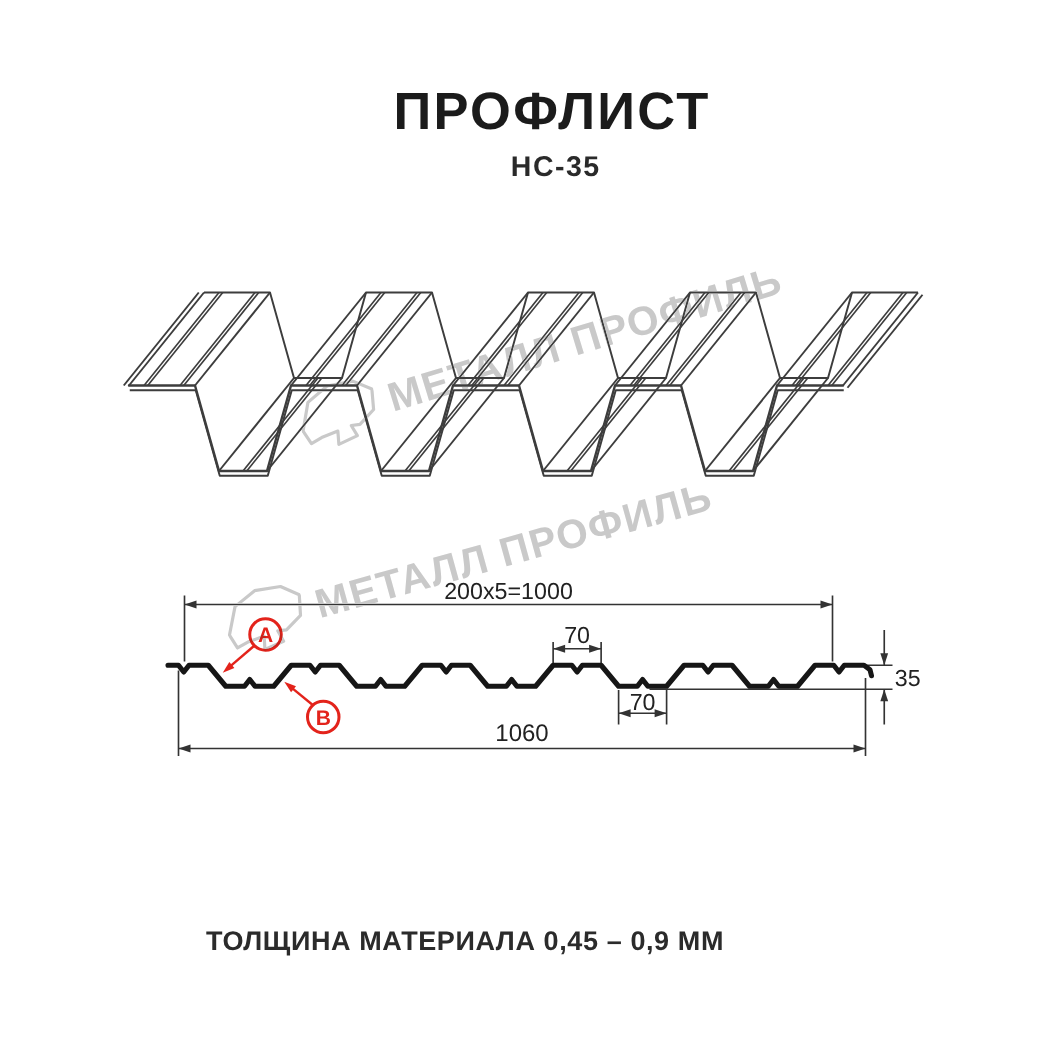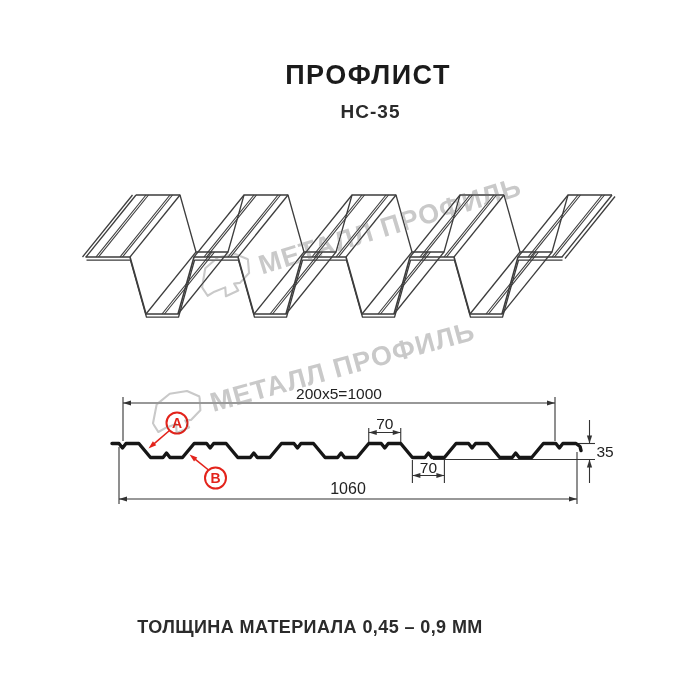--- a/index.html
+++ b/index.html
@@ -1,19 +1,19 @@
 <!DOCTYPE html>
 <html><head>
 <meta charset="utf-8">
 <style>
   html,body{margin:0;padding:0;background:#fff;}
   .page{position:relative;width:700px;height:700px;background:#ffffff;overflow:hidden;
         font-family:"Liberation Sans",sans-serif;}
   .title-block{position:absolute;left:0;top:55px;width:700px;text-align:center;}
-  .main-title{font-size:27px;font-weight:900;letter-spacing:1.5px;color:#1b1b1b;line-height:40px;padding-left:36px;}
+  .main-title{font-size:35px;font-weight:900;letter-spacing:1.5px;color:#1b1b1b;line-height:40px;padding-left:36px;}
   .sub-title{margin-top:6px;font-size:19px;font-weight:700;letter-spacing:1px;color:#2a2a2a;padding-left:41px;}
   .footer-note{position:absolute;left:0;top:617px;width:620px;text-align:center;
         font-size:18px;font-weight:600;letter-spacing:0.4px;color:#2b2b2b;}
   svg.layer{position:absolute;left:0;top:0;}
   .dim-label{font-family:"Liberation Sans",sans-serif;font-size:15.5px;fill:#222;}
   .marker-letter{font-family:"Liberation Sans",sans-serif;font-size:14px;font-weight:bold;fill:#e3231b;}
   .wm{position:absolute;display:flex;align-items:center;gap:8px;mix-blend-mode:darken;
       transform-origin:0 50%;pointer-events:none;}
   .wm-text{font-size:27px;font-weight:700;letter-spacing:1px;color:#c9c9c9;white-space:nowrap;}
   .wm svg{display:block;}

